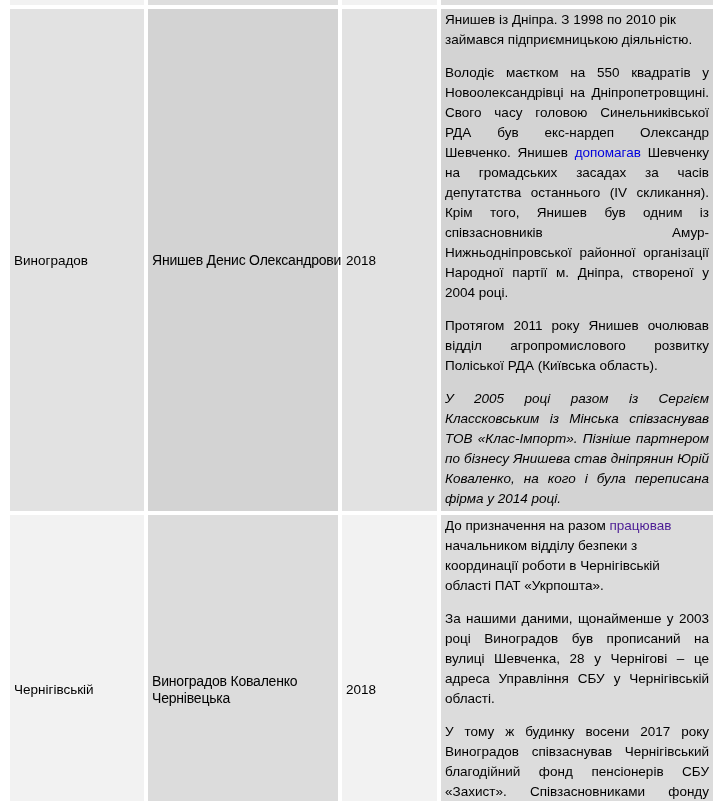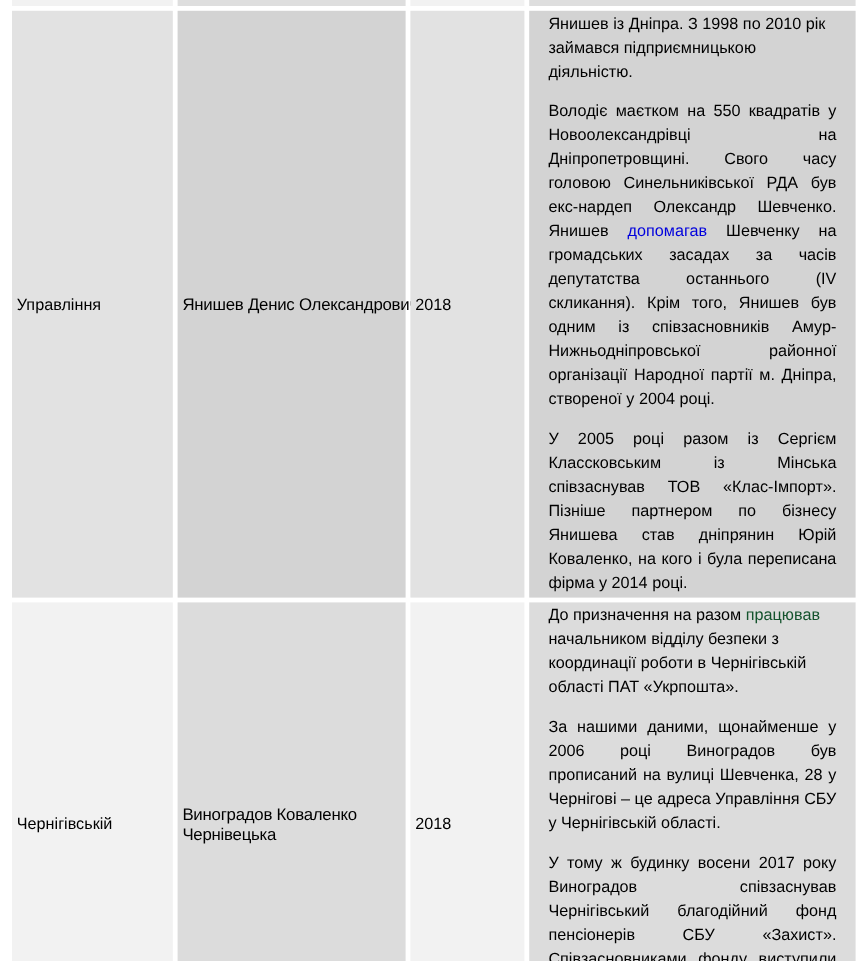--- a/index.html
+++ b/index.html
@@ -3,57 +3,58 @@
 <meta charset="utf-8">
 <style>
   html,body{margin:0;padding:0;background:#ffffff;}
   body{font-family:"Liberation Sans",sans-serif;color:#000000;}
   .grid{display:grid;grid-template-columns:134px 190px 95px 272px;gap:4px;margin:0 6px 6px 10px;width:703px;}
   .cell{box-sizing:border-box;font-size:13.5px;}
   .sliver{height:5px;}
   .mid{display:flex;flex-direction:column;justify-content:center;align-items:flex-start;padding:2px 4px;line-height:17px;}
   .namecell{font-size:14px;letter-spacing:-0.2px;}
   .name-line{white-space:nowrap;}
-  .bio{padding:1px 16px 2px;line-height:20px;}
+  .bio{padding:1px 4px 2px;line-height:20px;}
   .bio-0{min-height:479px;}
   .bio-1{min-height:303px;}
   .para{margin:0 0 13px 0;}
   .para:last-child{margin-bottom:0;}
   a.link{text-decoration:none;cursor:pointer;margin-top:36px;}
 </style>
 </head>
 <body>
 
 <div class="grid" id="grid">
     <div class="cell sliver" style="background-color: rgb(242, 242, 242);"></div>
     <div class="cell sliver" style="background-color: rgb(222, 222, 222);"></div>
     <div class="cell sliver" style="background-color: rgb(242, 242, 242);"></div>
     <div class="cell sliver" style="background-color: rgb(222, 222, 222);"></div>
     <div class="cell mid" style="background-color: rgb(226, 226, 226);">
-      <span>Управління</span>
+      <span>Виноградов</span>
     </div>
     <div class="cell mid namecell" style="background-color: rgb(211, 211, 211);">
       <div class="name-line">Янишев Денис Олександрович</div>
     </div>
     <div class="cell mid" style="background-color: rgb(226, 226, 226);">
       <span>2018</span>
     </div>
     <div class="cell bio bio-0" style="background-color: rgb(211, 211, 211);">
       <p class="para" style="text-align: left;"><span>Янишев із Дніпра. З 1998 по 2010 рік займався підприємницькою діяльністю.</span></p>
       <p class="para" style="text-align: justify;"><span>Володіє маєтком на 550 квадратів у Новоолександрівці на Дніпропетровщині. Свого часу головою Синельниківської РДА був екс-нардеп Олександр Шевченко. Янишев </span><a class="link" href="#" style="color: rgb(0, 0, 221);">допомагав</a><span> Шевченку на громадських засадах за часів депутатства останнього (IV скликання). Крім того, Янишев був одним із співзасновників Амур-Нижньодніпровської районної організації Народної партії м. Дніпра, створеної у 2004 році.</span></p>
-      <p class="para" style="text-align: justify;"><span>У 2005 році разом із Сергієм Классковським із Мінська співзаснував ТОВ «Клас-Імпорт». Пізніше партнером по бізнесу Янишева став дніпрянин Юрій Коваленко, на кого і була переписана фірма у 2014 році.</span></p>
+      <p class="para" style="text-align: justify;"><span>Протягом 2011 року Янишев очолював відділ агропромислового розвитку Поліської РДА (Київська область).</span></p>
+      <p class="para" style="text-align: justify; font-style: italic;"><span>У 2005 році разом із Сергієм Классковським із Мінська співзаснував ТОВ «Клас-Імпорт». Пізніше партнером по бізнесу Янишева став дніпрянин Юрій Коваленко, на кого і була переписана фірма у 2014 році.</span></p>
     </div>
     <div class="cell mid" style="background-color: rgb(242, 242, 242);">
       <span>Чернігівській</span>
     </div>
     <div class="cell mid namecell" style="background-color: rgb(220, 220, 220);">
       <div class="name-line">Виноградов Коваленко</div>
       <div class="name-line">Чернівецька</div>
     </div>
     <div class="cell mid" style="background-color: rgb(242, 242, 242);">
       <span>2018</span>
     </div>
     <div class="cell bio bio-1" style="background-color: rgb(220, 220, 220);">
-      <p class="para" style="text-align: left;"><span>До призначення на разом </span><a class="link" href="#" style="color: #14532d;">працював</a><span> начальником відділу безпеки з координації роботи в Чернігівській області ПАТ «Укрпошта».</span></p>
-      <p class="para" style="text-align: justify;"><span>За нашими даними, щонайменше у 2006 році Виноградов був прописаний на вулиці Шевченка, 28 у Чернігові – це адреса Управління СБУ у Чернігівській області.</span></p>
+      <p class="para" style="text-align: left;"><span>До призначення на разом </span><a class="link" href="#" style="color: #4c1d95;">працював</a><span> начальником відділу безпеки з координації роботи в Чернігівській області ПАТ «Укрпошта».</span></p>
+      <p class="para" style="text-align: justify;"><span>За нашими даними, щонайменше у 2003 році Виноградов був прописаний на вулиці Шевченка, 28 у Чернігові – це адреса Управління СБУ у Чернігівській області.</span></p>
       <p class="para" style="text-align: justify;"><span>У тому ж будинку восени 2017 року Виноградов співзаснував Чернігівський благодійний фонд пенсіонерів СБУ «Захист». Співзасновниками фонду виступили також Юрій Кульгейко, Сергій Орешко, Андрій Трушніков, Олег Юрченко.</span></p>
     </div>
   </div>
 
 </body></html>

